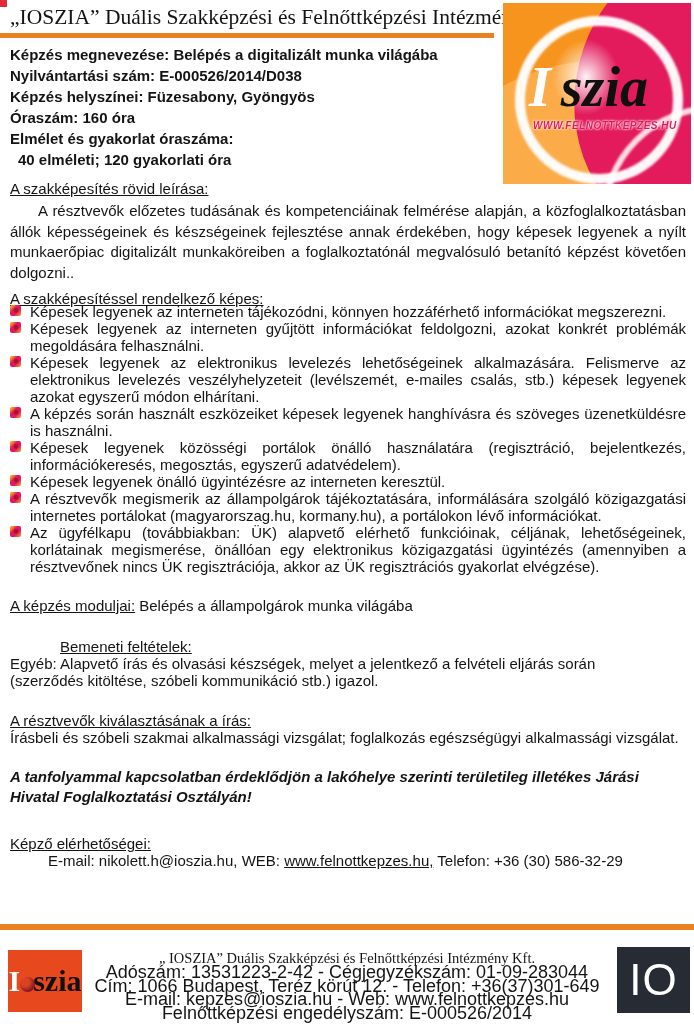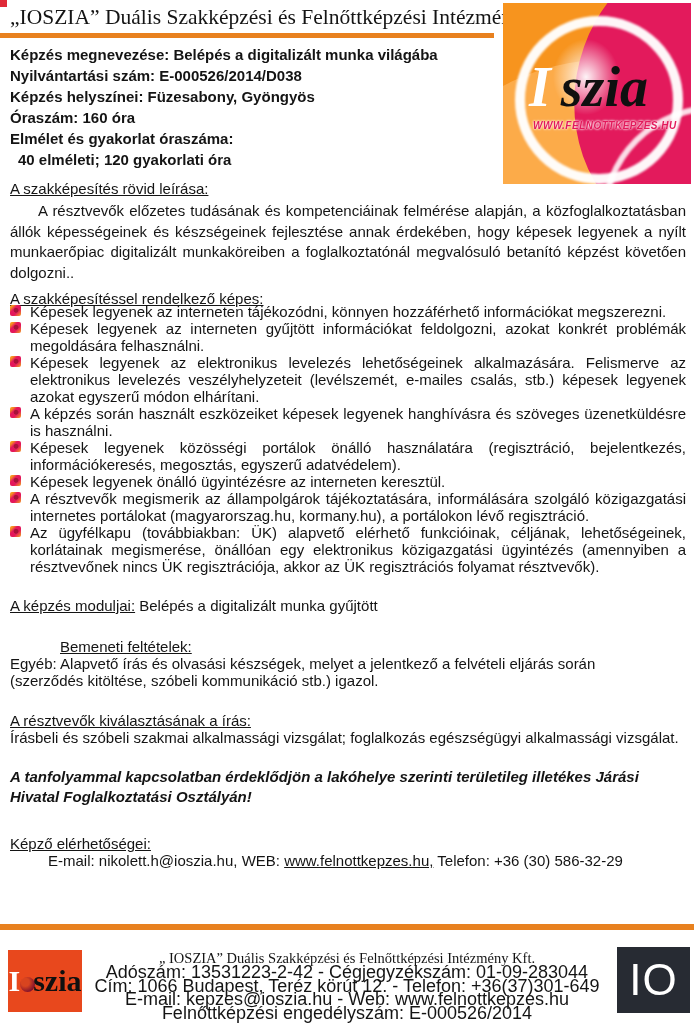--- a/index.html
+++ b/index.html
@@ -106,26 +106,26 @@
 <div class="abs sec-p1">A résztvevők előzetes tudásának és kompetenciáinak felmérése alapján, a közfoglalkoztatásban állók képességeinek és készségeinek fejlesztése annak érdekében, hogy képesek legyenek a nyílt munkaerőpiac digitalizált munkaköreiben a foglalkoztatónál megvalósuló betanító képzést követően dolgozni..</div>
 
 <div class="abs h sec-h2">A szakképesítéssel rendelkező képes:</div>
 <ul class="abs blist">
   <li><span class="b-icon"></span><span>Képesek legyenek az interneten tájékozódni, könnyen hozzáférhető információkat megszerezni.</span></li>
   <li><span class="b-icon"></span><span>Képesek legyenek az interneten gyűjtött információkat feldolgozni, azokat konkrét problémák megoldására felhasználni.</span></li>
   <li><span class="b-icon"></span><span>Képesek legyenek az elektronikus levelezés lehetőségeinek alkalmazására. Felismerve az elektronikus levelezés veszélyhelyzeteit (levélszemét, e-mailes csalás, stb.) képesek legyenek azokat egyszerű módon elhárítani.</span></li>
   <li><span class="b-icon"></span><span>A képzés során használt eszközeiket képesek legyenek hanghívásra és szöveges üzenetküldésre is használni.</span></li>
   <li><span class="b-icon"></span><span>Képesek legyenek közösségi portálok önálló használatára (regisztráció, bejelentkezés, információkeresés, megosztás, egyszerű adatvédelem).</span></li>
   <li><span class="b-icon"></span><span>Képesek legyenek önálló ügyintézésre az interneten keresztül.</span></li>
-  <li><span class="b-icon"></span><span>A résztvevők megismerik az állampolgárok tájékoztatására, informálására szolgáló közigazgatási internetes portálokat (magyarorszag.hu, kormany.hu), a portálokon lévő regisztráció.</span></li>
-  <li><span class="b-icon"></span><span>Az ügyfélkapu (továbbiakban: ÜK) alapvető elérhető funkcióinak, céljának, lehetőségeinek, korlátainak megismerése, önállóan egy elektronikus közigazgatási ügyintézés (amennyiben a résztvevőnek nincs ÜK regisztrációja, akkor az ÜK regisztrációs folyamat résztvevők).</span></li>
+  <li><span class="b-icon"></span><span>A résztvevők megismerik az állampolgárok tájékoztatására, informálására szolgáló közigazgatási internetes portálokat (magyarorszag.hu, kormany.hu), a portálokon lévő információkat.</span></li>
+  <li><span class="b-icon"></span><span>Az ügyfélkapu (továbbiakban: ÜK) alapvető elérhető funkcióinak, céljának, lehetőségeinek, korlátainak megismerése, önállóan egy elektronikus közigazgatási ügyintézés (amennyiben a résztvevőnek nincs ÜK regisztrációja, akkor az ÜK regisztrációs gyakorlat elvégzése).</span></li>
 </ul>
 
 <div class="abs modules">
-  <span class="h">A képzés moduljai:</span><span> Belépés a digitalizált munka gyűjtött</span>
+  <span class="h">A képzés moduljai:</span><span> Belépés a állampolgárok munka világába</span>
 </div>
 
 <div class="abs h sec-h3">Bemeneti feltételek:</div>
 <div class="abs entry-body">Egyéb: Alapvető írás és olvasási készségek, melyet a jelentkező a felvételi eljárás során (szerződés kitöltése, szóbeli kommunikáció stb.) igazol.</div>
 
 <div class="abs h sec-h4">A résztvevők kiválasztásának a írás:</div>
 <div class="abs select-body">Írásbeli és szóbeli szakmai alkalmassági vizsgálat; foglalkozás egészségügyi alkalmassági vizsgálat.</div>
 
 <div class="abs notice">A tanfolyammal kapcsolatban érdeklődjön a lakóhelye szerinti területileg illetékes Járási Hivatal Foglalkoztatási Osztályán!</div>
 

